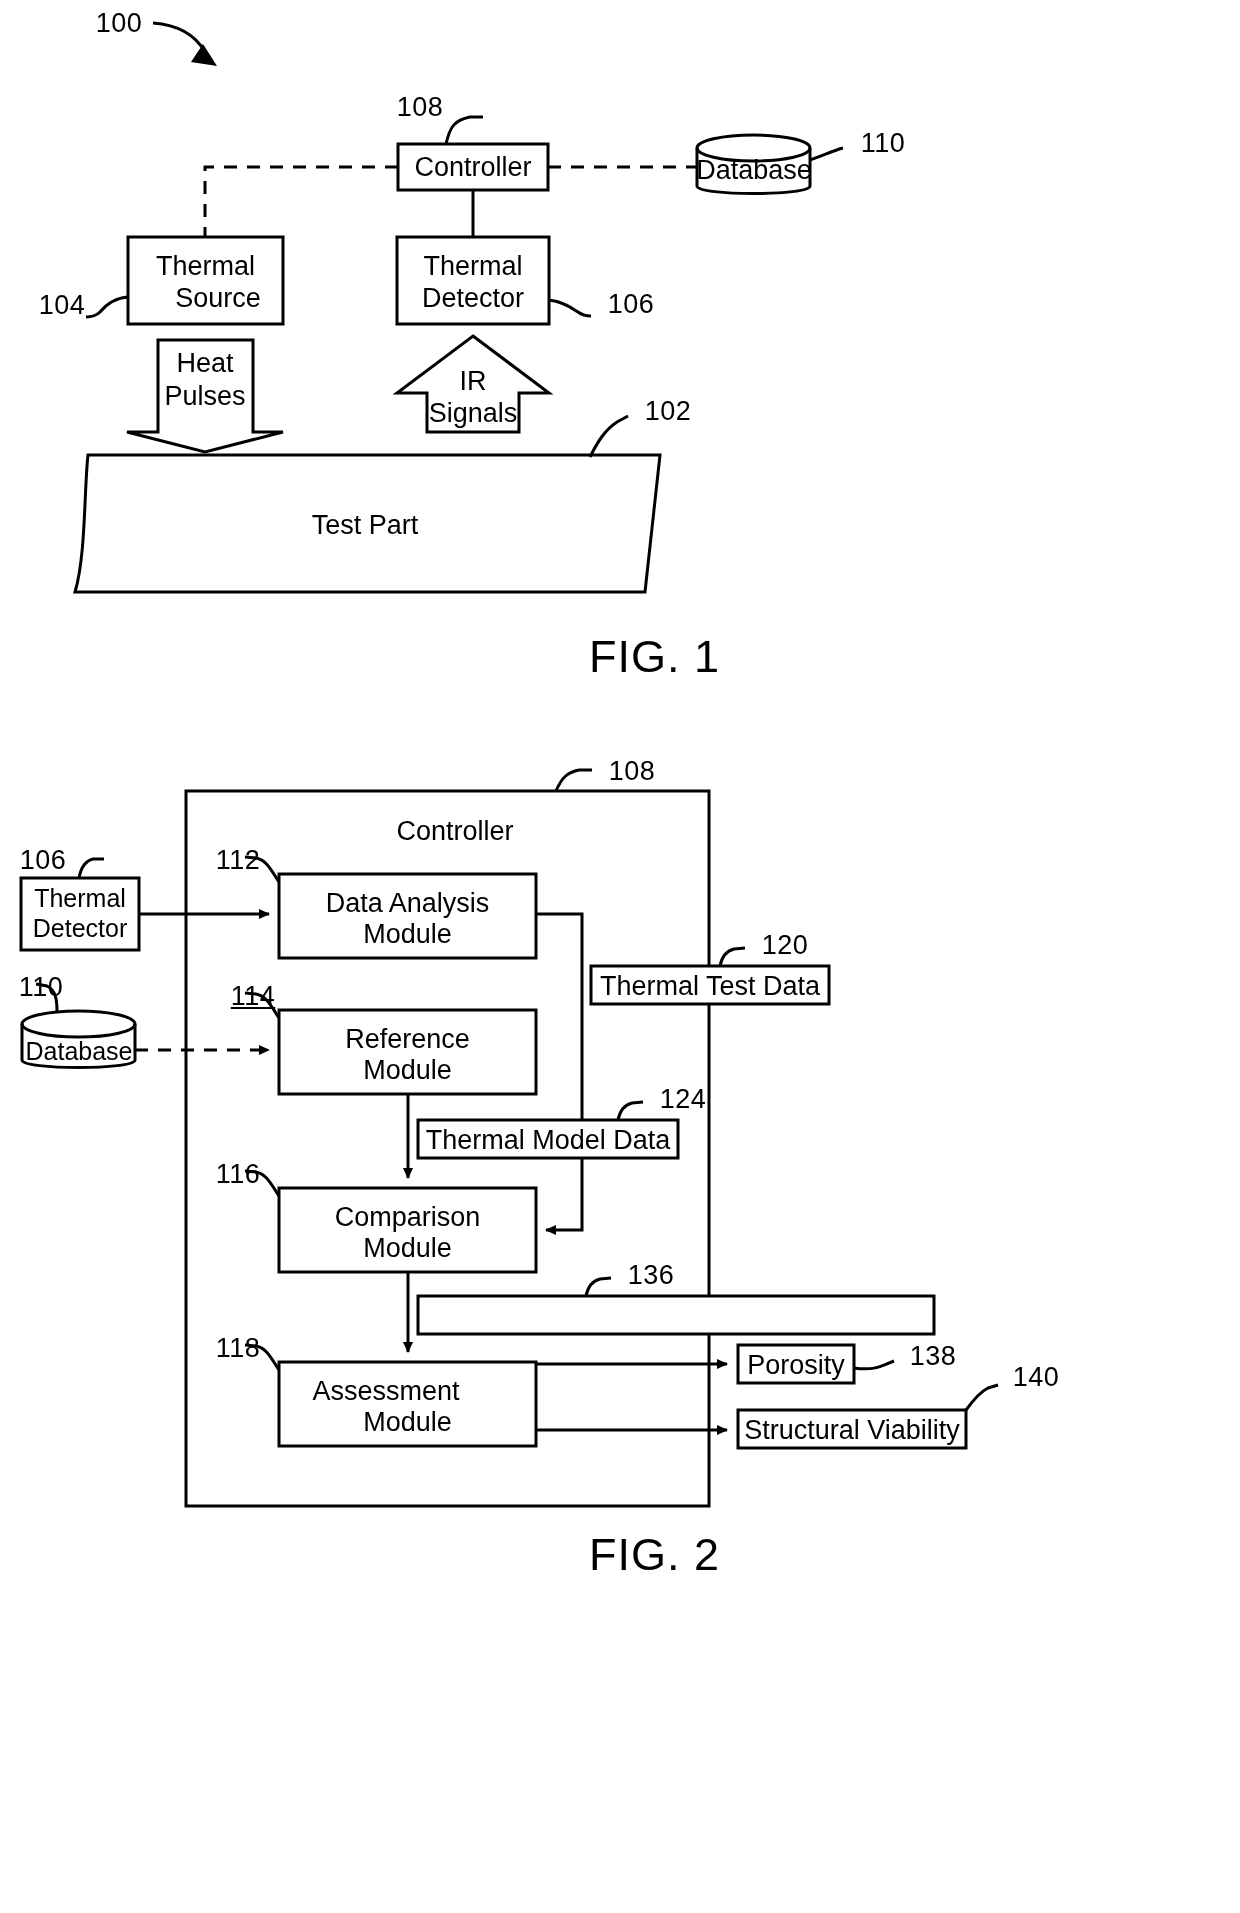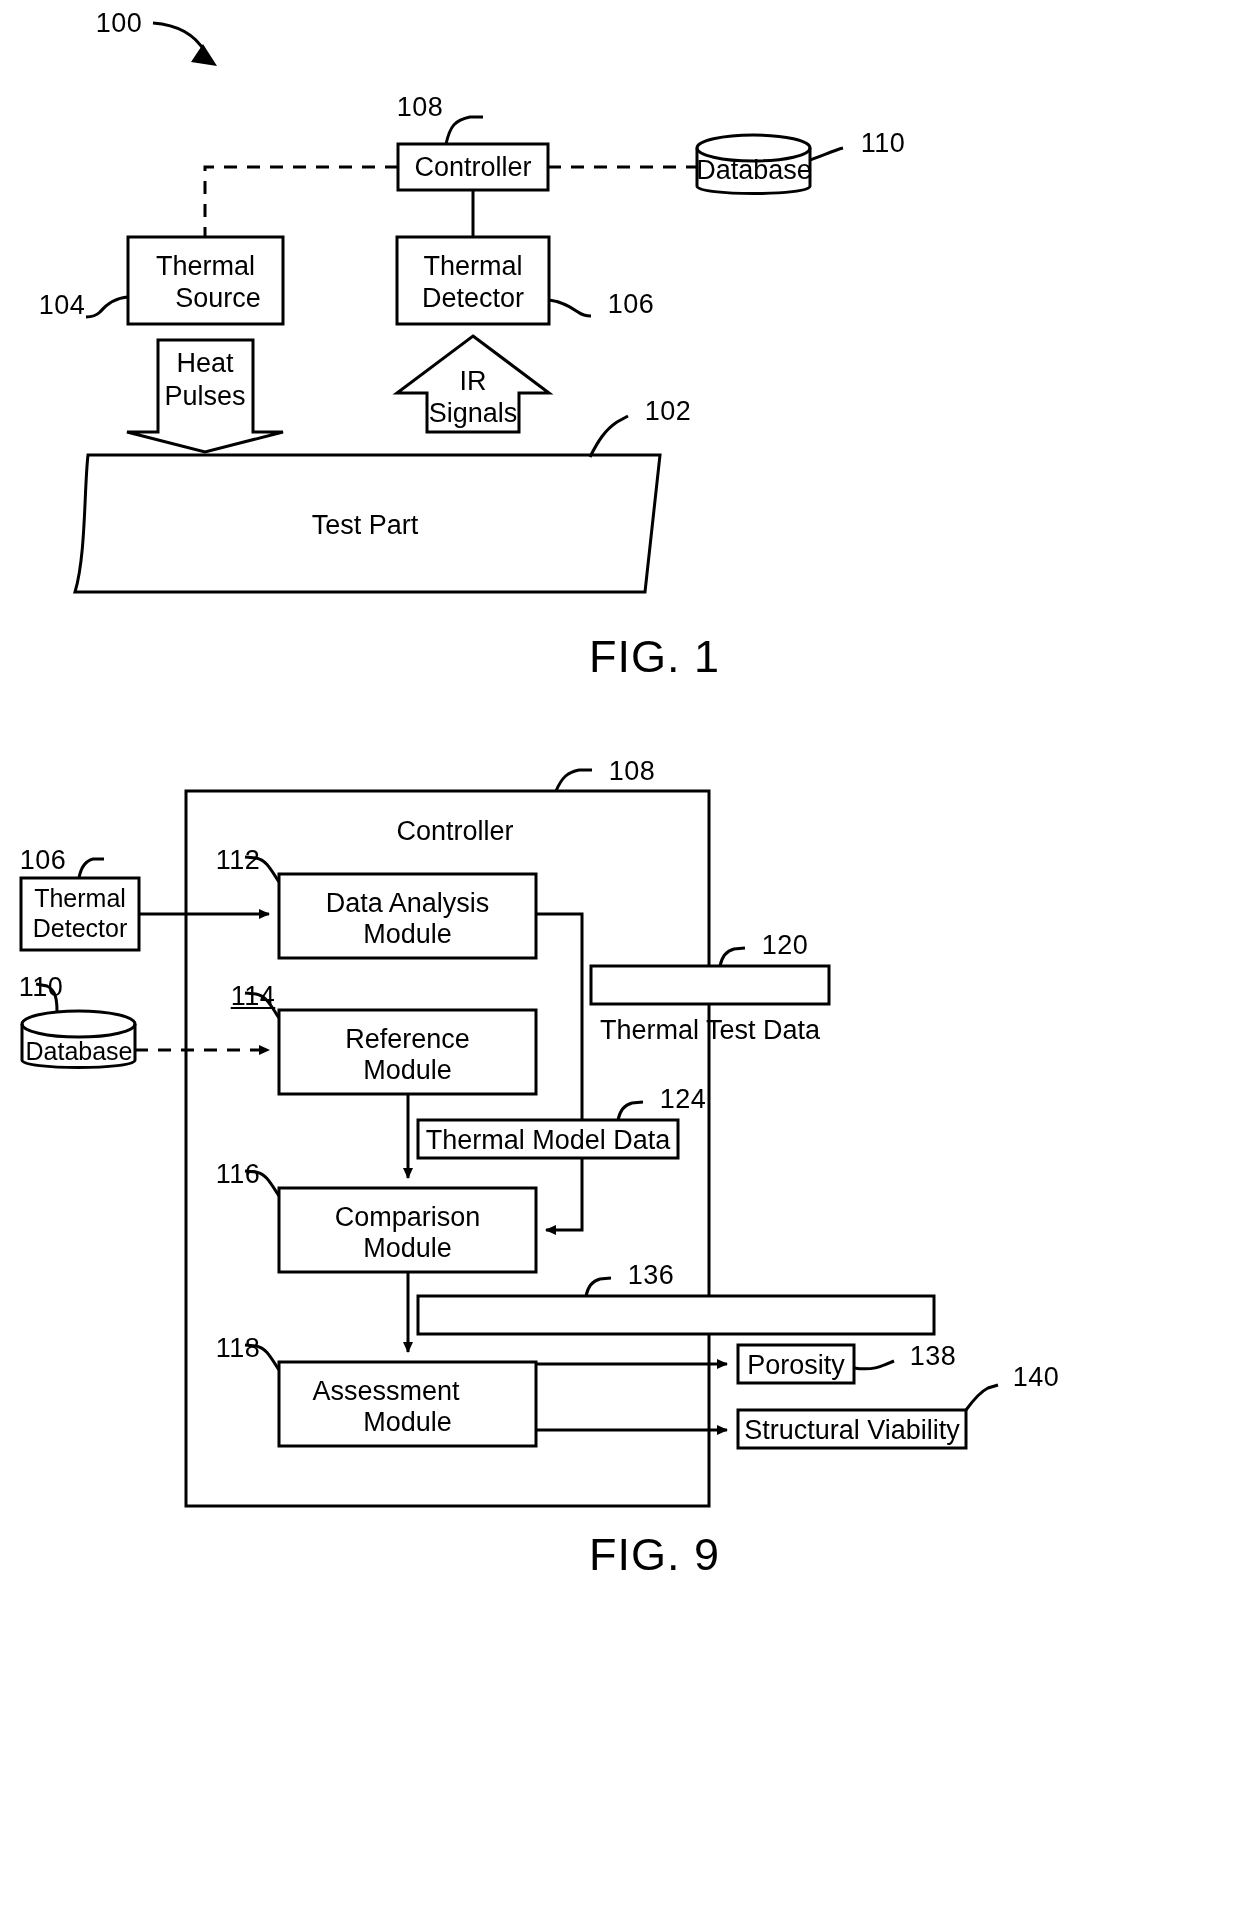--- a/index.html
+++ b/index.html
@@ -214,28 +214,28 @@
 
   <div class="txt ref" style="left:203px; top:1159px; width:70px;">116</div>
   <div class="txt boxlabel" style="left:279px; top:1202px; width:257px;">Comparison</div>
   <div class="txt boxlabel" style="left:279px; top:1233px; width:257px;">Module</div>
 
   <div class="txt ref" style="left:203px; top:1333px; width:70px;">118</div>
   <div class="txt boxlabel" style="left:279px; top:1376px; width:214px;">Assessment</div>
   <div class="txt boxlabel" style="left:279px; top:1407px; width:257px;">Module</div>
 
   <div class="txt ref" style="left:750px; top:930px; width:70px;">120</div>
-  <div class="txt boxlabel" style="left:591px; top:971px; width:238px;margin-top:44px;">Thermal Test Data</div>
+  <div class="txt boxlabel" style="left:591px; top:971px; width:238px;">Thermal Test Data</div>
 
   <div class="txt ref" style="left:648px; top:1084px; width:70px;">124</div>
   <div class="txt boxlabel" style="left:418px; top:1125px; width:260px;">Thermal Model Data</div>
 
   <div class="txt ref" style="left:616px; top:1260px; width:70px;">136</div>
 
   <div class="txt boxlabel" style="left:738px; top:1350px; width:116px;">Porosity</div>
   <div class="txt ref" style="left:898px; top:1341px; width:70px;">138</div>
 
   <div class="txt boxlabel" style="left:738px; top:1415px; width:228px;">Structural Viability</div>
   <div class="txt ref" style="left:1001px; top:1362px; width:70px;">140</div>
 
-  <div class="txt figlabel" style="left:280px; top:1530px; width:440px;">FIG. 9</div>
+  <div class="txt figlabel" style="left:280px; top:1530px; width:440px;">FIG. 2</div>
 
 </div>
 
 </body></html>

